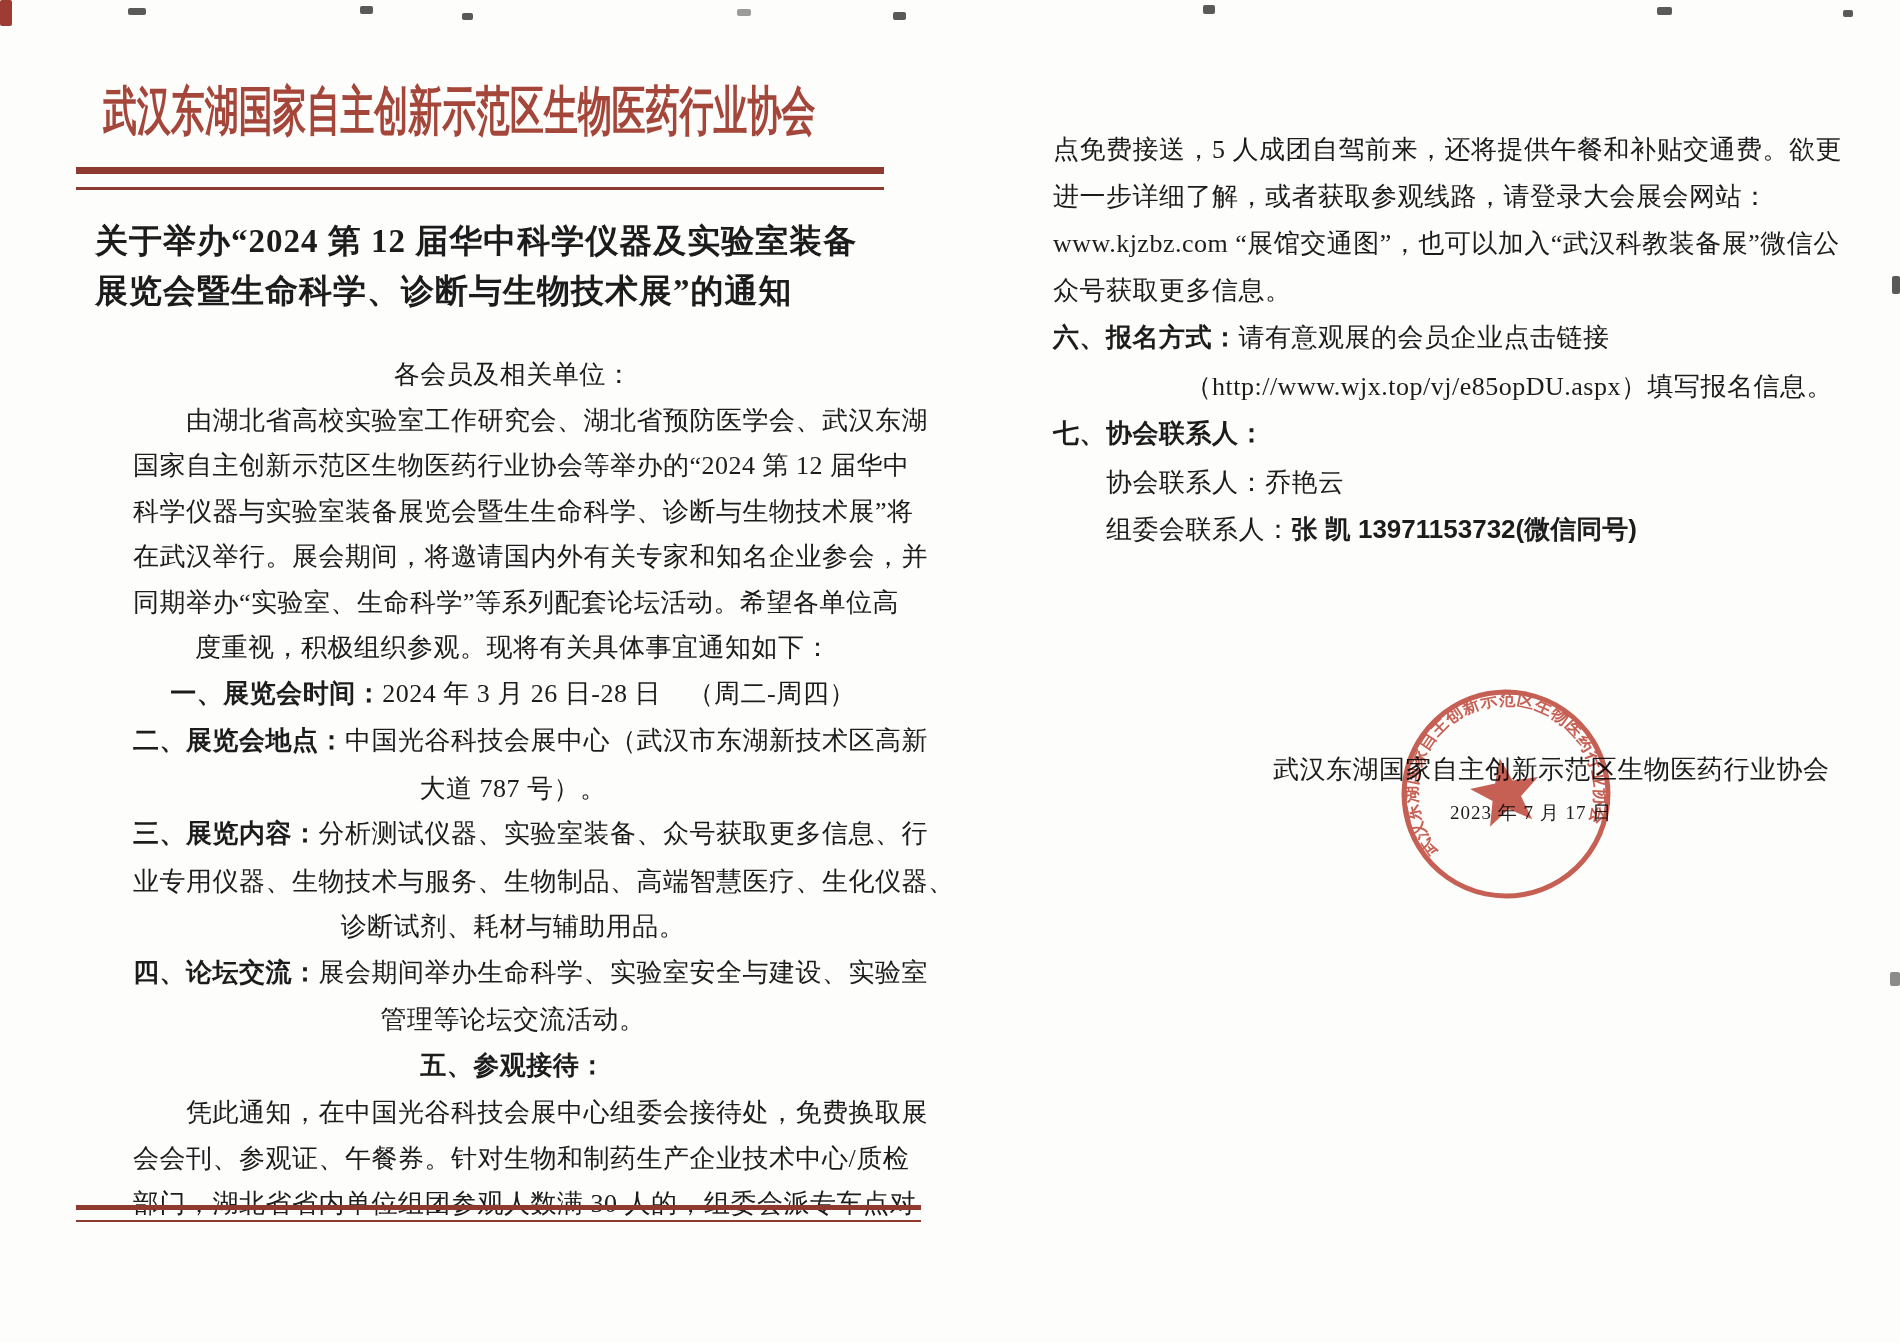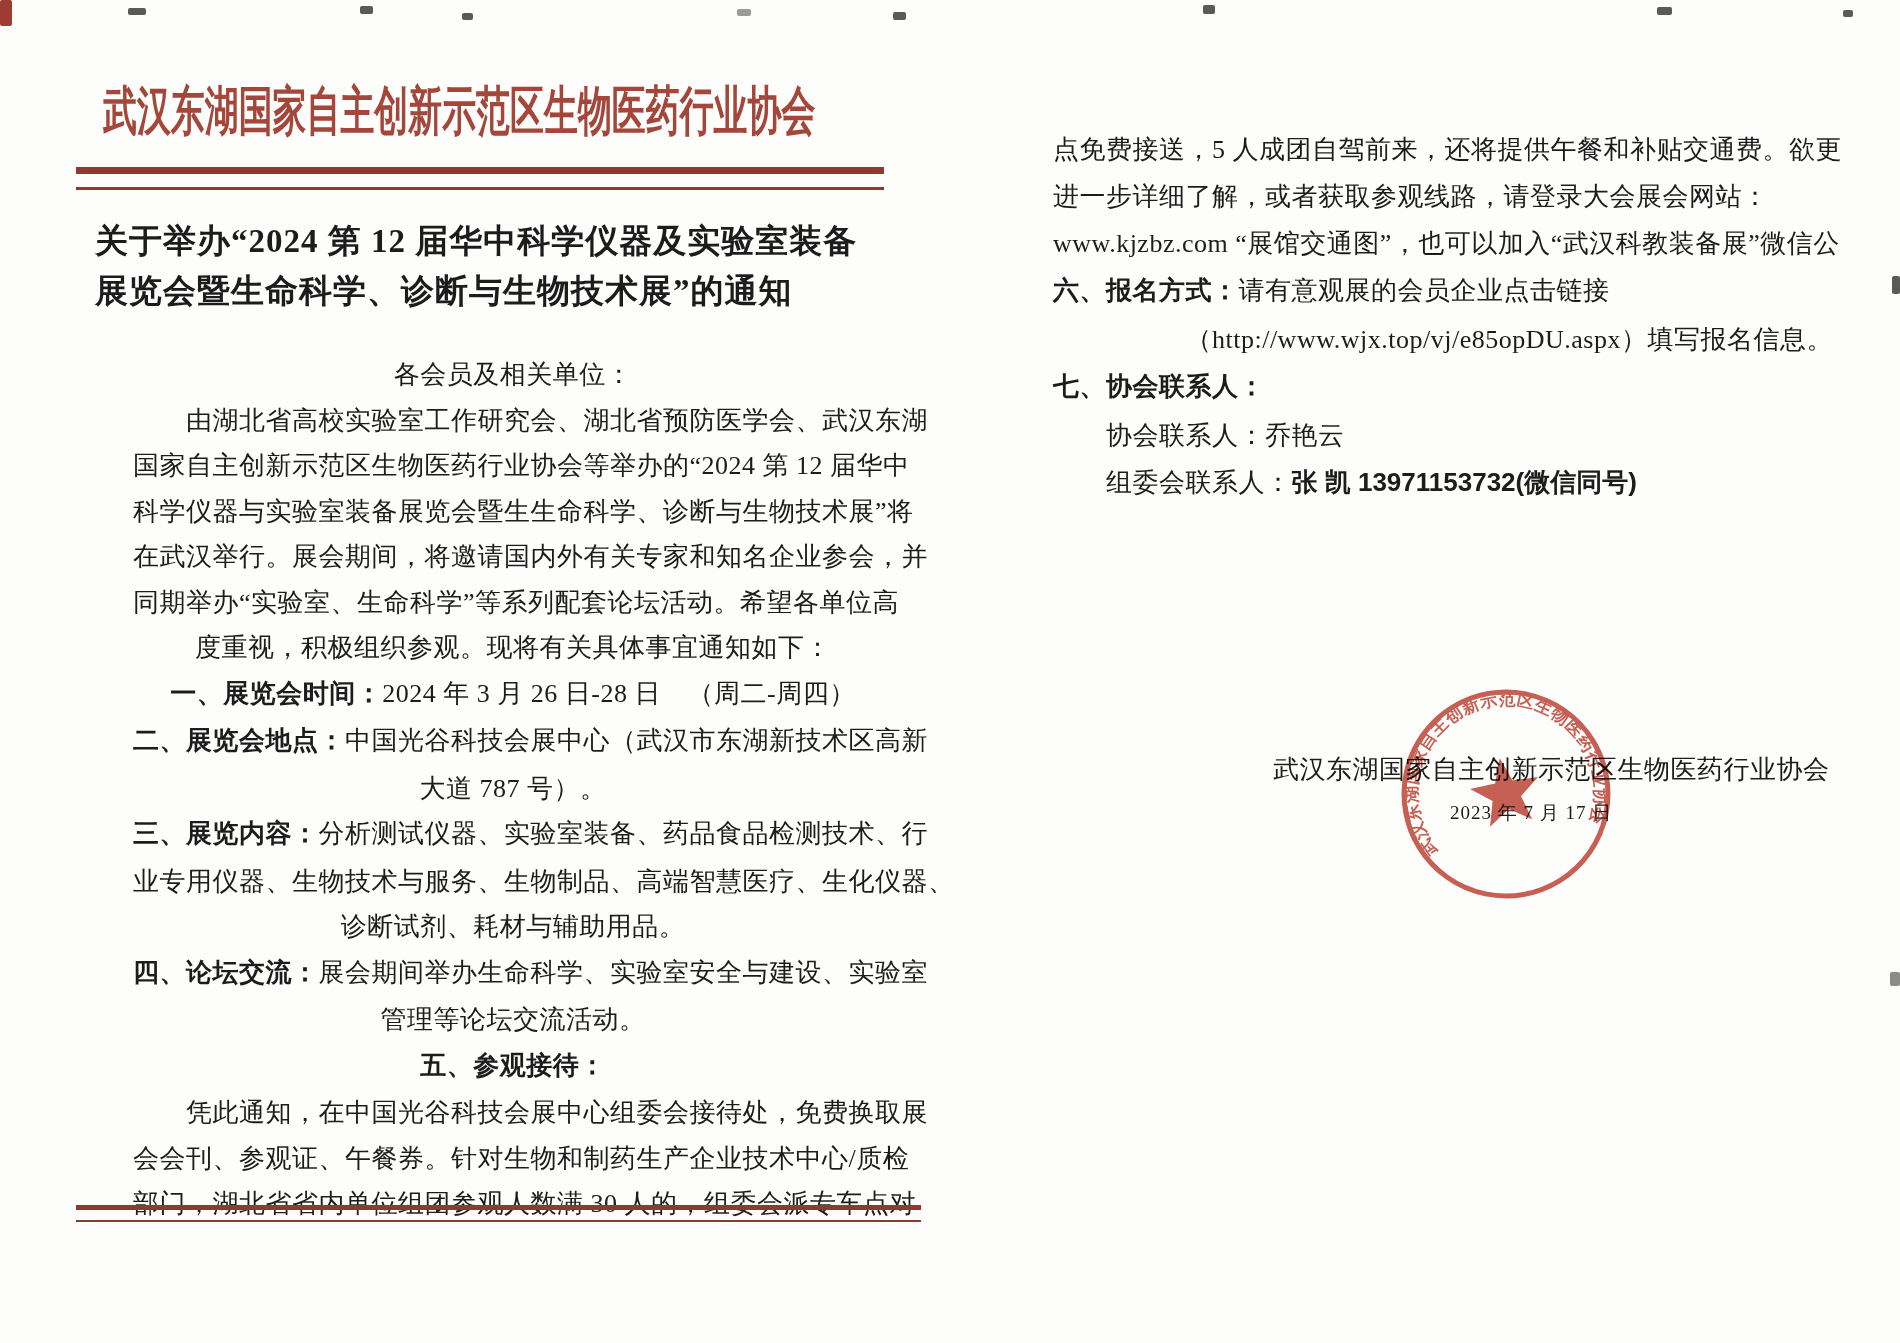--- a/index.html
+++ b/index.html
@@ -96,37 +96,38 @@
       <div class="line"><span>各会员及相关单位：</span></div>
       <div class="line"><span>　　由湖北省高校实验室工作研究会、湖北省预防医学会、武汉东湖</span></div>
       <div class="line"><span>国家自主创新示范区生物医药行业协会等举办的“2024 第 12 届华中</span></div>
       <div class="line"><span>科学仪器与实验室装备展览会暨生生命科学、诊断与生物技术展”将</span></div>
       <div class="line"><span>在武汉举行。展会期间，将邀请国内外有关专家和知名企业参会，并</span></div>
       <div class="line"><span>同期举办“实验室、生命科学”等系列配套论坛活动。希望各单位高</span></div>
       <div class="line"><span>度重视，积极组织参观。现将有关具体事宜通知如下：</span></div>
       <div class="line"><span class="b">一、展览会时间：</span><span>2024 年 3 月 26 日-28 日　（周二-周四）</span></div>
       <div class="line"><span class="b">二、展览会地点：</span><span>中国光谷科技会展中心（武汉市东湖新技术区高新</span></div>
       <div class="line"><span>大道 787 号）。</span></div>
-      <div class="line"><span class="b">三、展览内容：</span><span>分析测试仪器、实验室装备、药品食品检测技术、行</span></div>
+      <div class="line"><span class="b">三、展览内容：</span><span>分析测试仪器、实验室装备、众号获取更多信息、行</span></div>
       <div class="line"><span>业专用仪器、生物技术与服务、生物制品、高端智慧医疗、生化仪器、</span></div>
       <div class="line"><span>诊断试剂、耗材与辅助用品。</span></div>
       <div class="line"><span class="b">四、论坛交流：</span><span>展会期间举办生命科学、实验室安全与建设、实验室</span></div>
       <div class="line"><span>管理等论坛交流活动。</span></div>
       <div class="line"><span class="b">五、参观接待：</span></div>
       <div class="line"><span>　　凭此通知，在中国光谷科技会展中心组委会接待处，免费换取展</span></div>
       <div class="line"><span>会会刊、参观证、午餐券。针对生物和制药生产企业技术中心/质检</span></div>
       <div class="line"><span>部门，湖北省省内单位组团参观人数满 30 人的，组委会派专车点对</span></div>
     </div>
 
   <div class="rule-bottom"></div>
 
   <div id="right-body" class="body-col">
       <div class="line"><span>点免费接送，5 人成团自驾前来，还将提供午餐和补贴交通费。欲更</span></div>
       <div class="line"><span>进一步详细了解，或者获取参观线路，请登录大会展会网站：</span></div>
       <div class="line"><span>www.kjzbz.com “展馆交通图”，也可以加入“武汉科教装备展”微信公</span></div>
+      <div class="line"><span>众号获取更多信息。</span></div>
       <div class="line"><span class="b">六、报名方式：</span><span>请有意观展的会员企业点击链接</span></div>
       <div class="line"><span>　　　　　（http://www.wjx.top/vj/e85opDU.aspx）填写报名信息。</span></div>
       <div class="line"><span class="b">七、协会联系人：</span></div>
       <div class="line"><span>　　协会联系人：乔艳云</span></div>
       <div class="line"><span>　　组委会联系人：</span><span class="hei">张 凯 13971153732(微信同号)</span></div>
     </div>
 
   <div class="sig-org">武汉东湖国家自主创新示范区生物医药行业协会</div>
   <div class="sig-date">2023 年 7 月 17 日</div>
 

